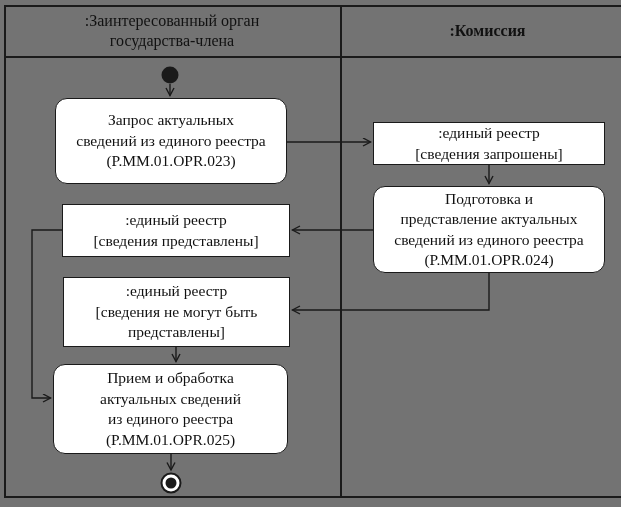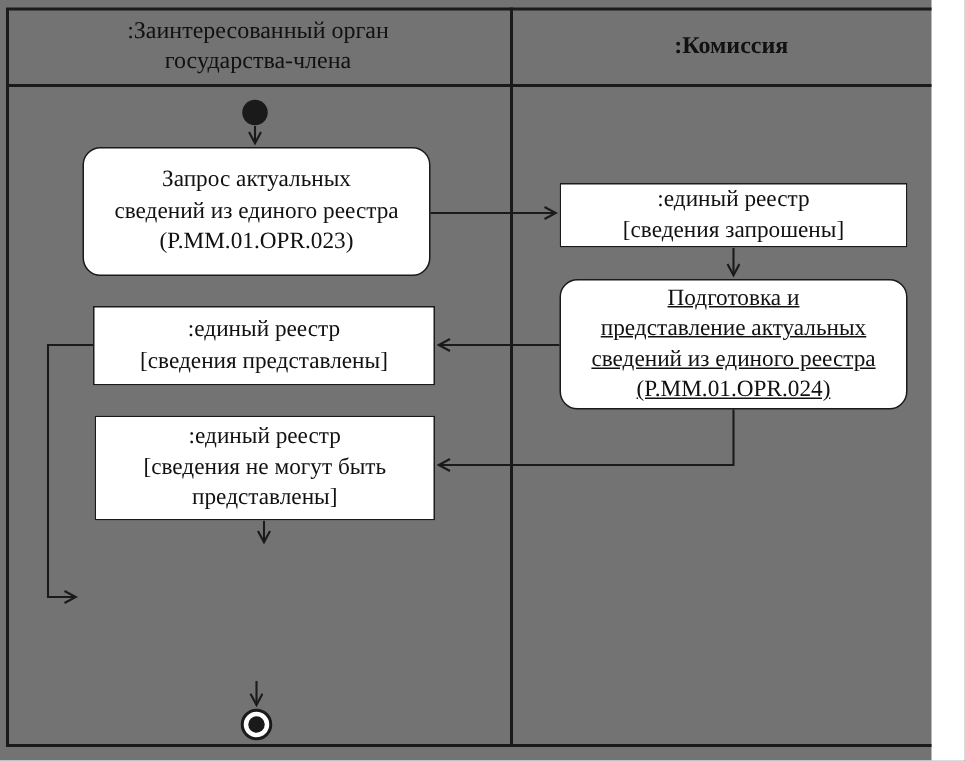--- a/index.html
+++ b/index.html
@@ -63,21 +63,21 @@
     line-height: 20.5px;
     color: #111111;
     white-space: pre-line;
     padding: 2px 4px;
   }
   .node.activity { border-radius: 12px; }
   .node.object   { border-radius: 0; font-family: Liberation Serif, serif; }
 
   #activity-request      { left: 55px;  top: 98px;  width: 232px; height: 86px; }
   #object-requested      { left: 373px; top: 122px; width: 232px; height: 43px; }
-  #activity-prepare      { left: 373px; top: 186px; width: 232px; height: 87px; text-decoration: underline; }
+  #activity-prepare      { left: 373px; top: 186px; width: 232px; height: 87px; }
   #object-provided       { left: 62px;  top: 204px; width: 228px; height: 53px; }
   #object-not-provided   { left: 63px;  top: 277px; width: 227px; height: 70px; }
   #activity-receive      { left: 53px;  top: 364px; width: 235px; height: 90px; }
 
   svg.overlay {
     position: absolute;
     left: 0; top: 0;
     width: 643px; height: 507px;
   }
 </style>
@@ -132,14 +132,18 @@
 сведений из единого реестра
 (P.MM.01.OPR.024)</div>
 
   <div class="node object" id="object-provided">:единый реестр
 [сведения представлены]</div>
 
   <div class="node object" id="object-not-provided">:единый реестр
 [сведения не могут быть
 представлены]</div>
 
+  <div class="node activity" id="activity-receive">Прием и обработка
+актуальных сведений
+из единого реестра
+(P.MM.01.OPR.025)</div>
 
 </div>
 
 </body></html>

